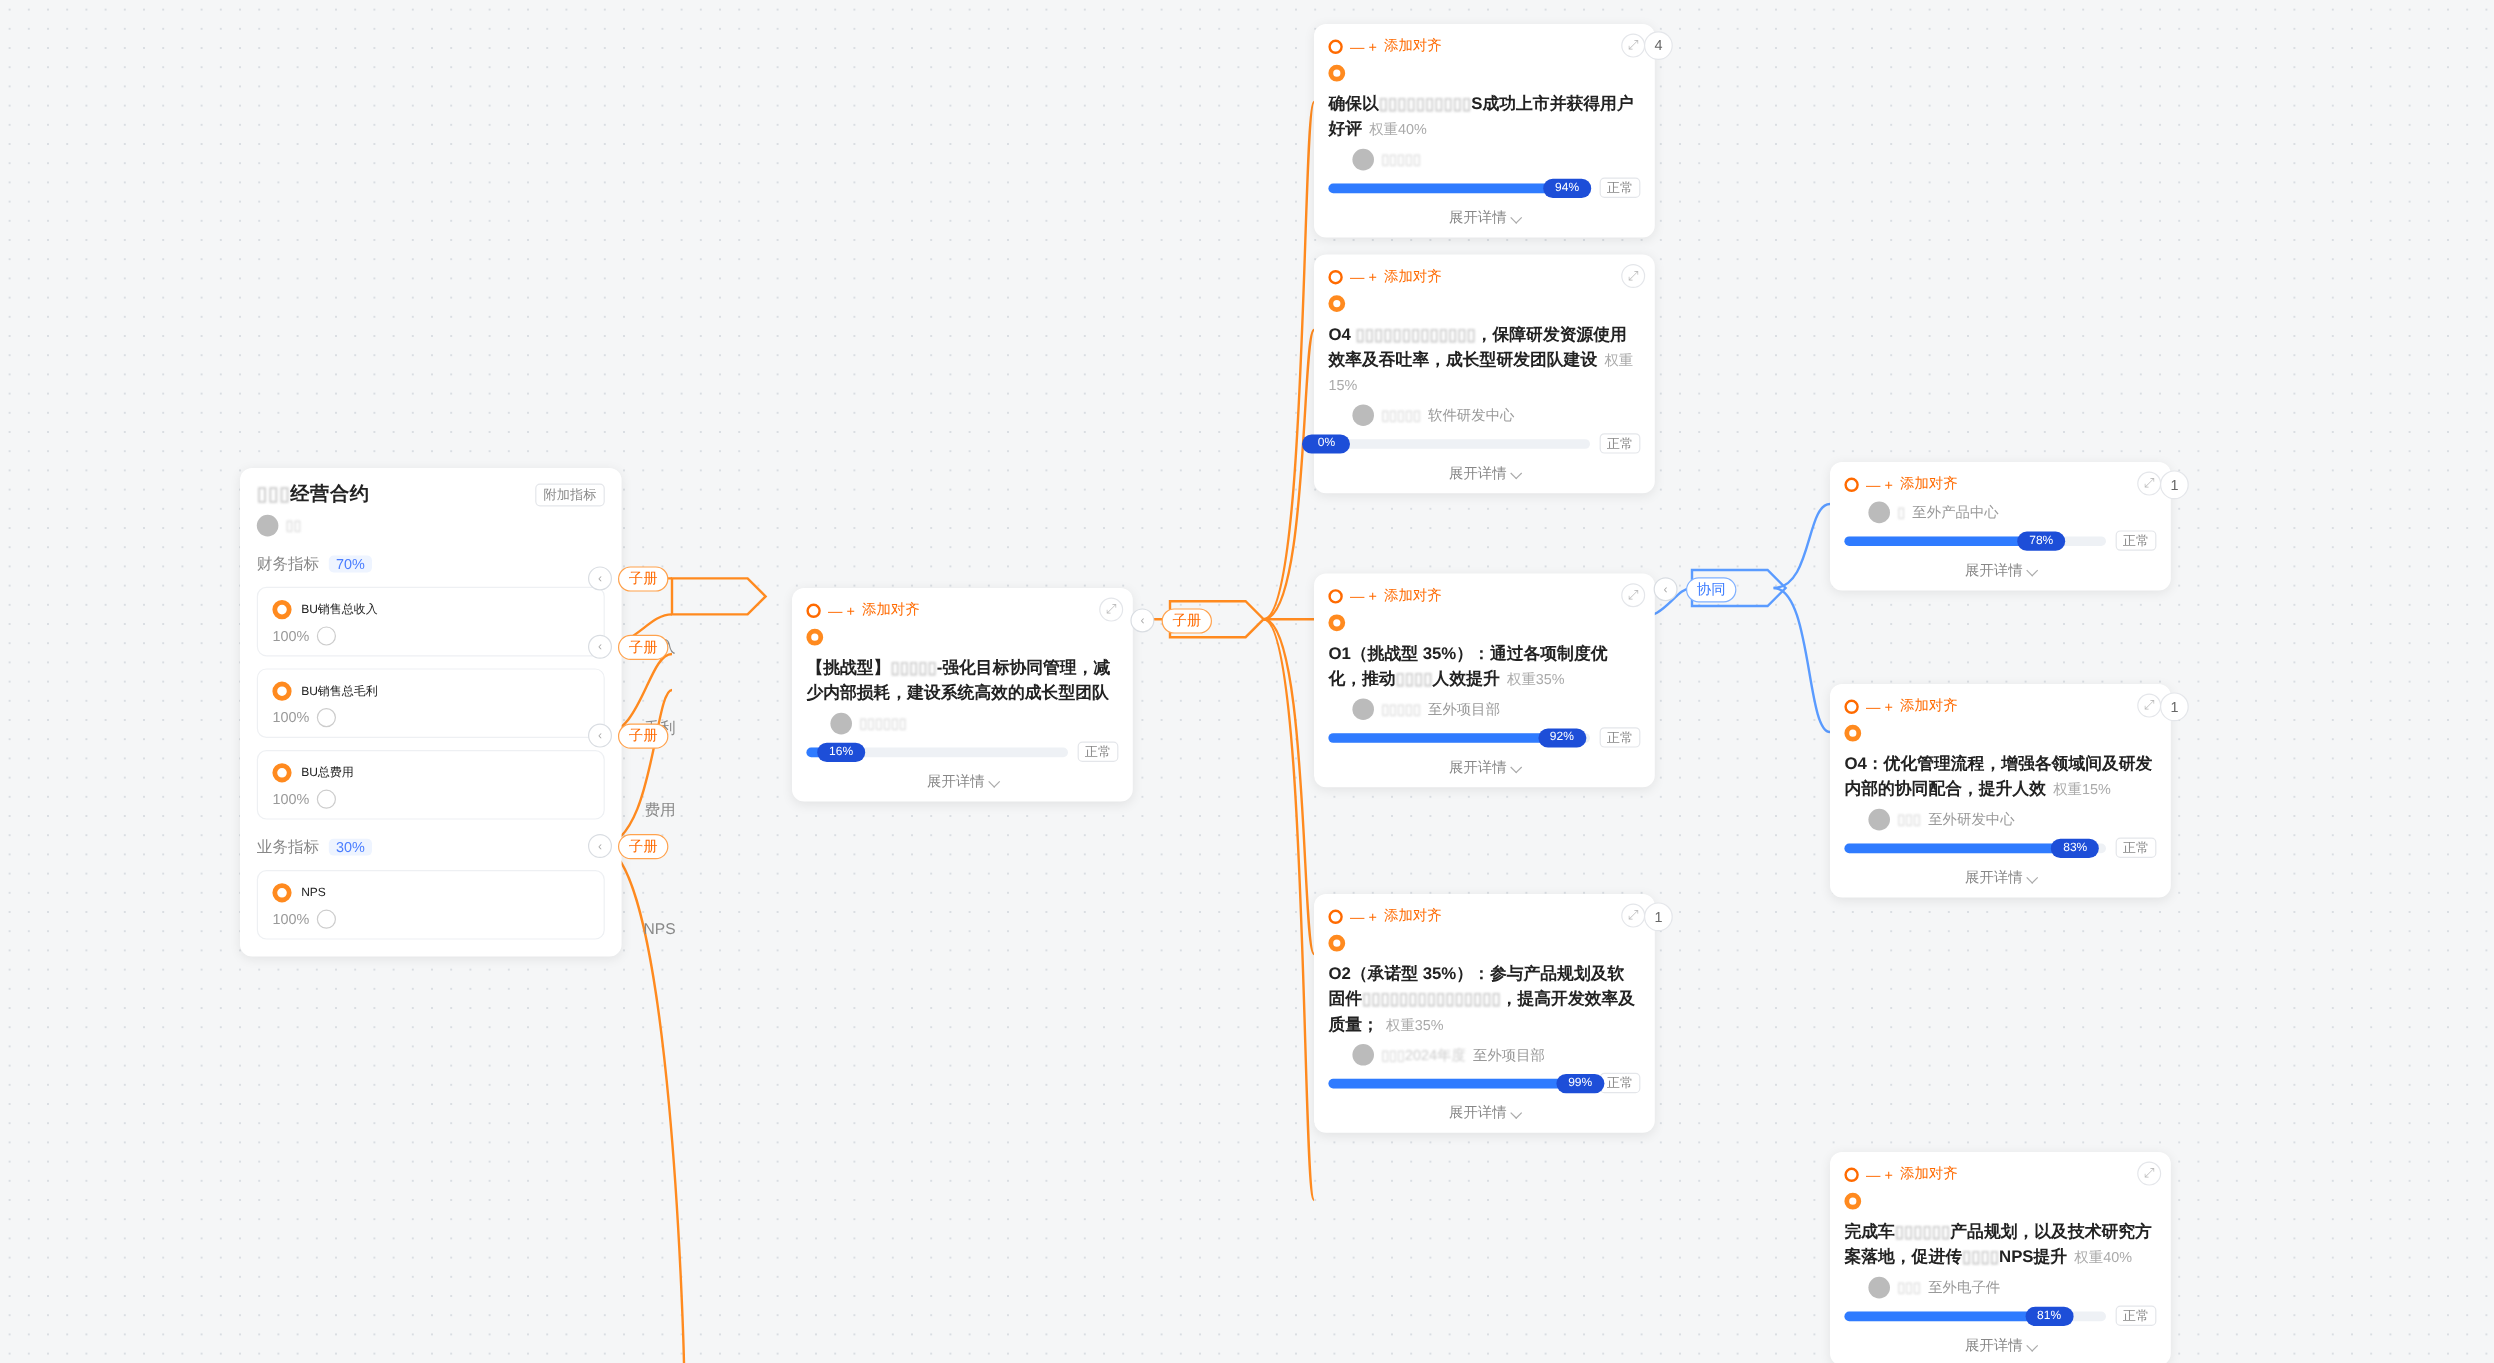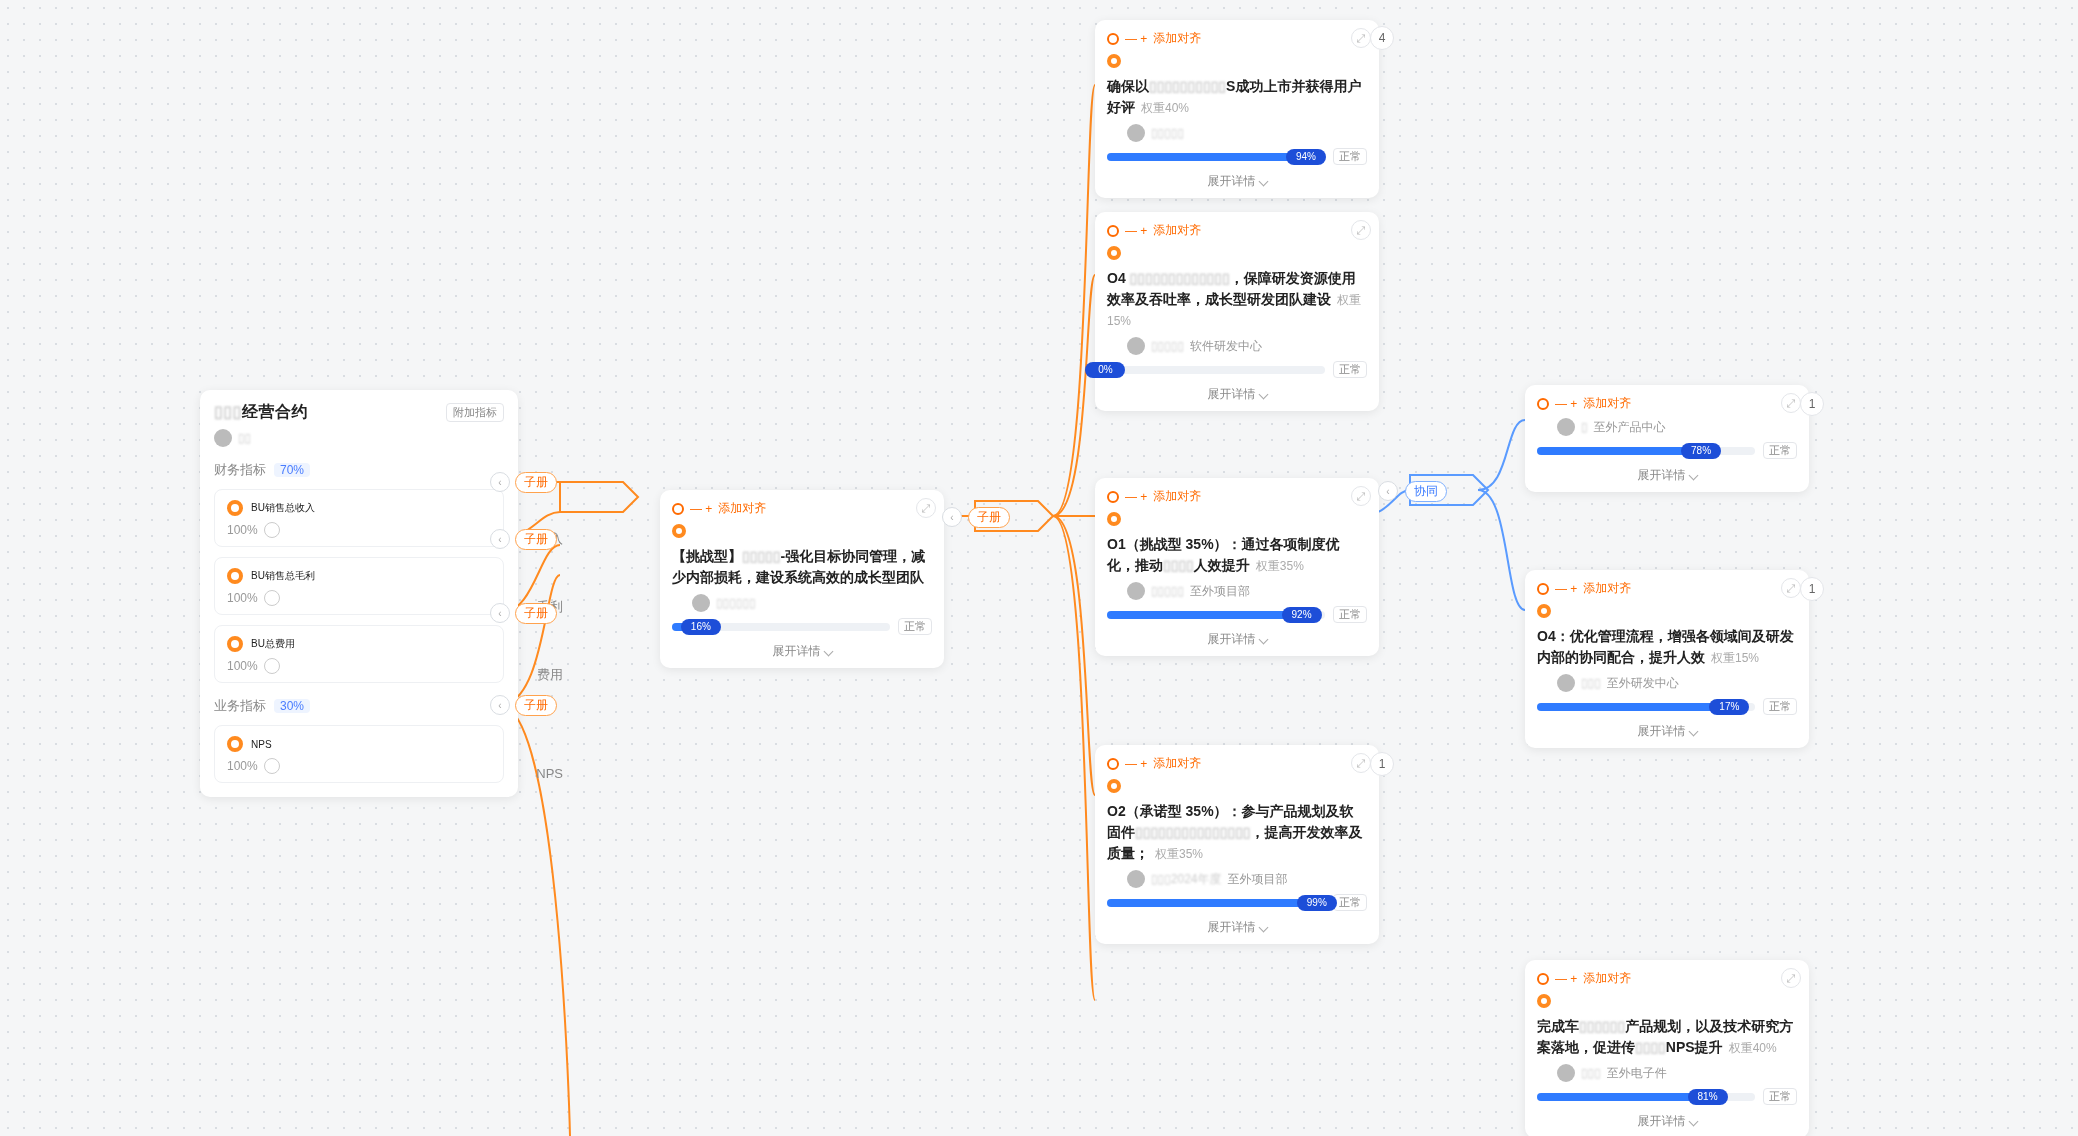--- a/index.html
+++ b/index.html
@@ -348,21 +348,21 @@
       <div class="okr-title"><span>O4：优化管理流程，增强各领域间及研发内部的协同配合，提升人效</span><span class="wt">权重15%</span></div>
     </div>
     <div class="okr-owner">
         <span class="avatar"></span>
         <span class="blur">▯▯▯</span>
         <span>至外研发中心</span>
       </div>
     <div class="bar-row">
         <div class="bar">
           <div class="bar-fill" style="width:91%">
-            <div class="bar-knob">17%</div>
+            <div class="bar-knob">83%</div>
           </div>
         </div>
         <div class="bar-badge">正常</div>
       </div>
     <div class="okr-expand">
         <span>展开详情</span>
         <span class="chev"></span>
       </div>
   </div>
   <div class="count-pill" style="left:1800px;top:577px;">1</div>

